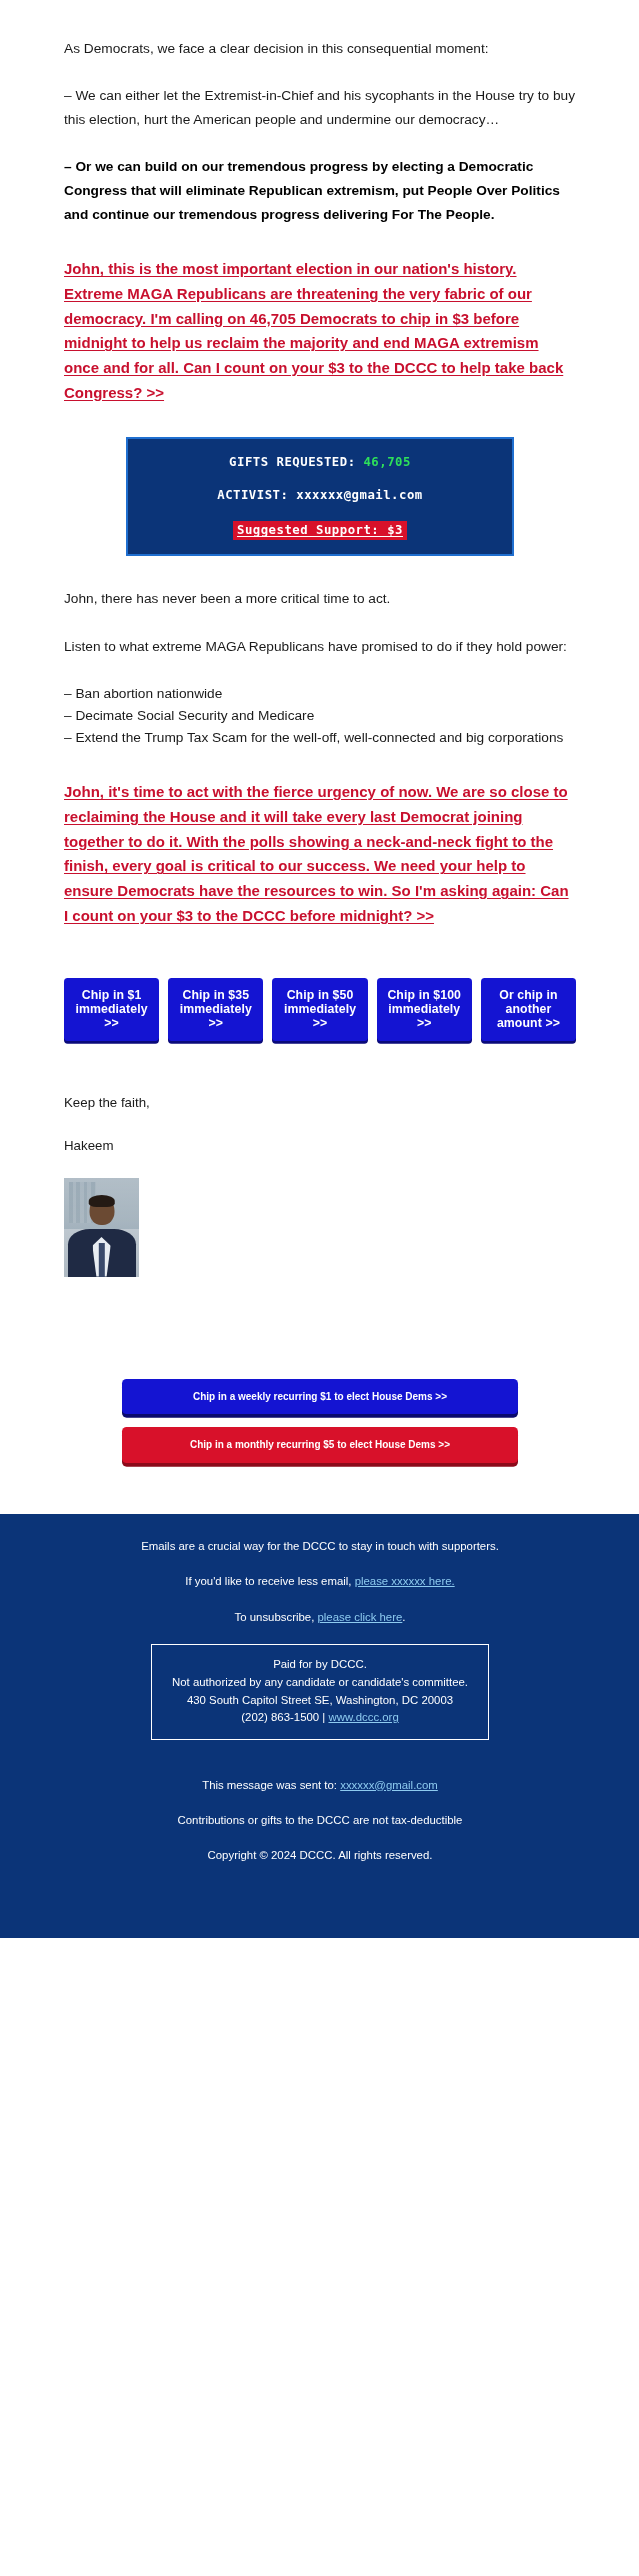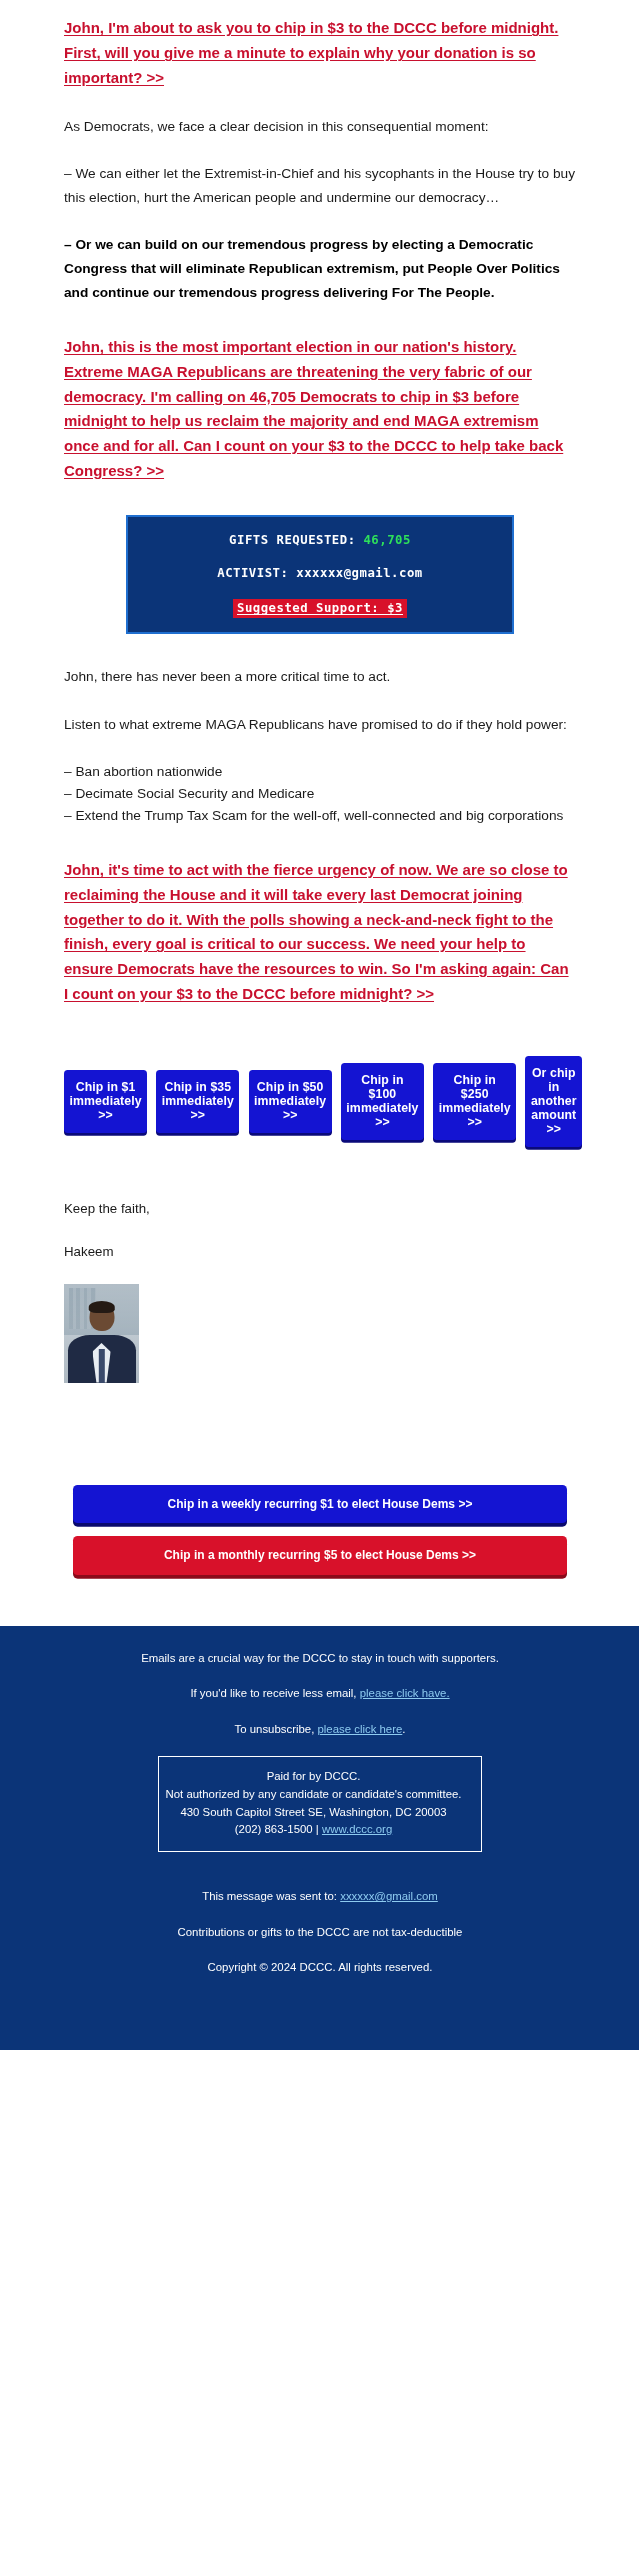--- a/index.html
+++ b/index.html
@@ -198,24 +198,24 @@
   }
 
   
   .recur-wrap {
     display: flex;
     flex-direction: column;
     align-items: center;
     gap: 12.8px;
   }
   .recur-btn {
-    width: 494px;
+    width: 396px;
     text-align: center;
     font-weight: bold;
-    font-size: 12px;
+    font-size: 10px;
     color: #ffffff;
     padding: 12px 7.3px 12.8px 7.3px;
     border: none;
     border-radius: 4.6px;
     cursor: pointer;
     font-family: "Liberation Sans", sans-serif;
   }
   .recur-blue {
     background: #1414d2;
     box-shadow: 0 3.7px 0 #0a0a6e;
@@ -239,34 +239,33 @@
   }
   .footer a, .footer .lnk {
     color: #8ecbf0;
     text-decoration: underline;
     cursor: pointer;
   }
   .foot-gap { height: 18.3px; }
   .paid-box {
     border: 0.9px solid #ffffff;
     display: inline-block;
-    padding: 11px 20px 12px 7px;
+    padding: 11px 20px 12px 20px;
     margin: 0 auto;
   }
   .paid-box p { font-size: 11.4px; line-height: 1.55; }
 </style>
 </head>
 <body>
 
 <div class="email-wrap">
 
   <div class="body-pad">
     <div class="gap-14"></div>
 
-    <a class="red-link-block first-block">John, I'm about to ask you to chip in $3 to the DCCC before midnight. First, will you give me a minute to explain why your donation is so important? &gt;&gt;</a>
 
     <div class="gap-26"></div>
 
     <p class="body-p">As Democrats, we face a clear decision in this consequential moment:</p>
 
     <div class="gap-26"></div>
 
     <p class="body-p">– We can either let the Extremist-in-Chief and his sycophants in the House try to buy this election, hurt the American people and undermine our democracy…</p>
 
     <div class="gap-26"></div>
@@ -318,21 +317,20 @@
     <div class="gap-40"></div>
 
 
     <div class="gap-14"></div>
 
     <div class="btn-stack">
       <button class="chip-btn">Chip in $1 immediately &gt;&gt;</button>
       <button class="chip-btn">Chip in $35 immediately &gt;&gt;</button>
       <button class="chip-btn">Chip in $50 immediately &gt;&gt;</button>
       <button class="chip-btn">Chip in $100 immediately &gt;&gt;</button>
-      <button class="chip-btn">Chip in $250 immediately &gt;&gt;</button>
       <button class="chip-btn">Or chip in another amount &gt;&gt;</button>
     </div>
 
     <div class="gap-56"></div>
 
     <p class="sig-text">Keep the faith,</p>
     <div class="gap-22"></div>
     <p class="sig-text">Hakeem</p>
 
     <div class="gap-22"></div>
@@ -357,21 +355,21 @@
   </div>
 
   <div class="gap-56"></div>
 
   <div class="footer">
     <p>Emails are a crucial way for the DCCC to stay in touch with supporters.</p>
 
     <div class="foot-gap"></div>
 
     <p>
-      <span>If you'd like to receive less email, </span><span class="lnk">please click have.</span>
+      <span>If you'd like to receive less email, </span><span class="lnk">please xxxxxx here.</span>
     </p>
 
     <div class="foot-gap"></div>
 
     <p>
       <span>To unsubscribe, </span><span class="lnk">please click here</span><span>.</span>
     </p>
 
     <div class="foot-gap"></div>
 

